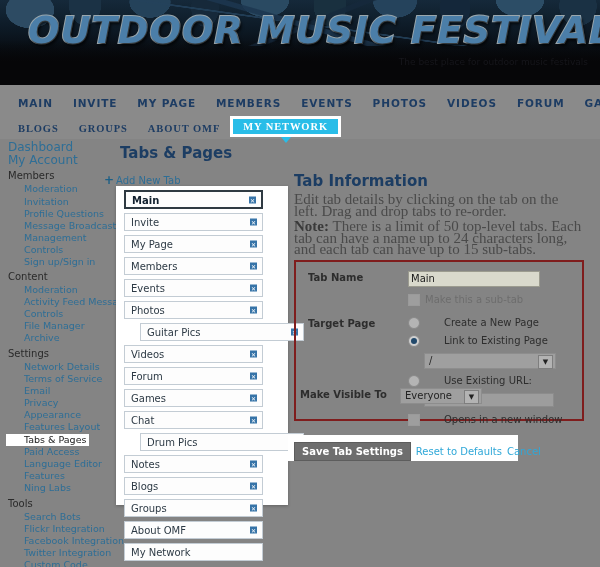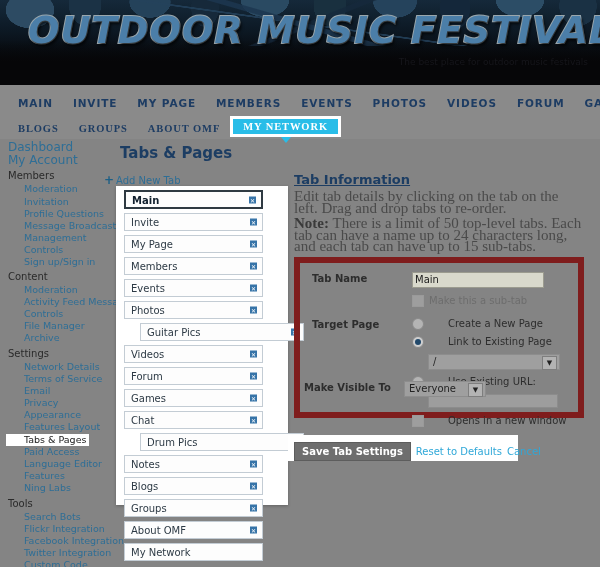--- a/index.html
+++ b/index.html
@@ -231,38 +231,37 @@
     cursor: pointer;
   }
 
   
   #tab-info {
     position: absolute;
     left: 294px; top: 172px;
     width: 290px;
   }
   #tab-info-title {
-    font-size: 13px;
+    font-size: 15px;
     font-weight: bold;
     color: #1c3d63;
     margin-bottom: 4px;
-    text-decoration: underline;
   }
   .ti-desc {
     font-size: 15px;
     color: #4a4a4a;
     line-height: 11.5px;
     margin-bottom: 4px;
     font-family: Liberation Serif, serif;
   }
   .ti-desc b { color: #3a3a3a; }
 
   #ti-box {
     margin-top: 4px;
-    border: 6px solid #7f1d1d;
+    border: 2px solid #7f1d1d;
     padding: 9px 8px 12px 8px;
     position: relative;
     height: 161px;
     box-sizing: border-box;
   }
   .ti-row { position: relative; margin-bottom: 7px; }
   .ti-label {
     position: absolute; left: 4px; top: 1px;
     font-size: 10px; font-weight: bold; color: #2d2d2d;
   }

